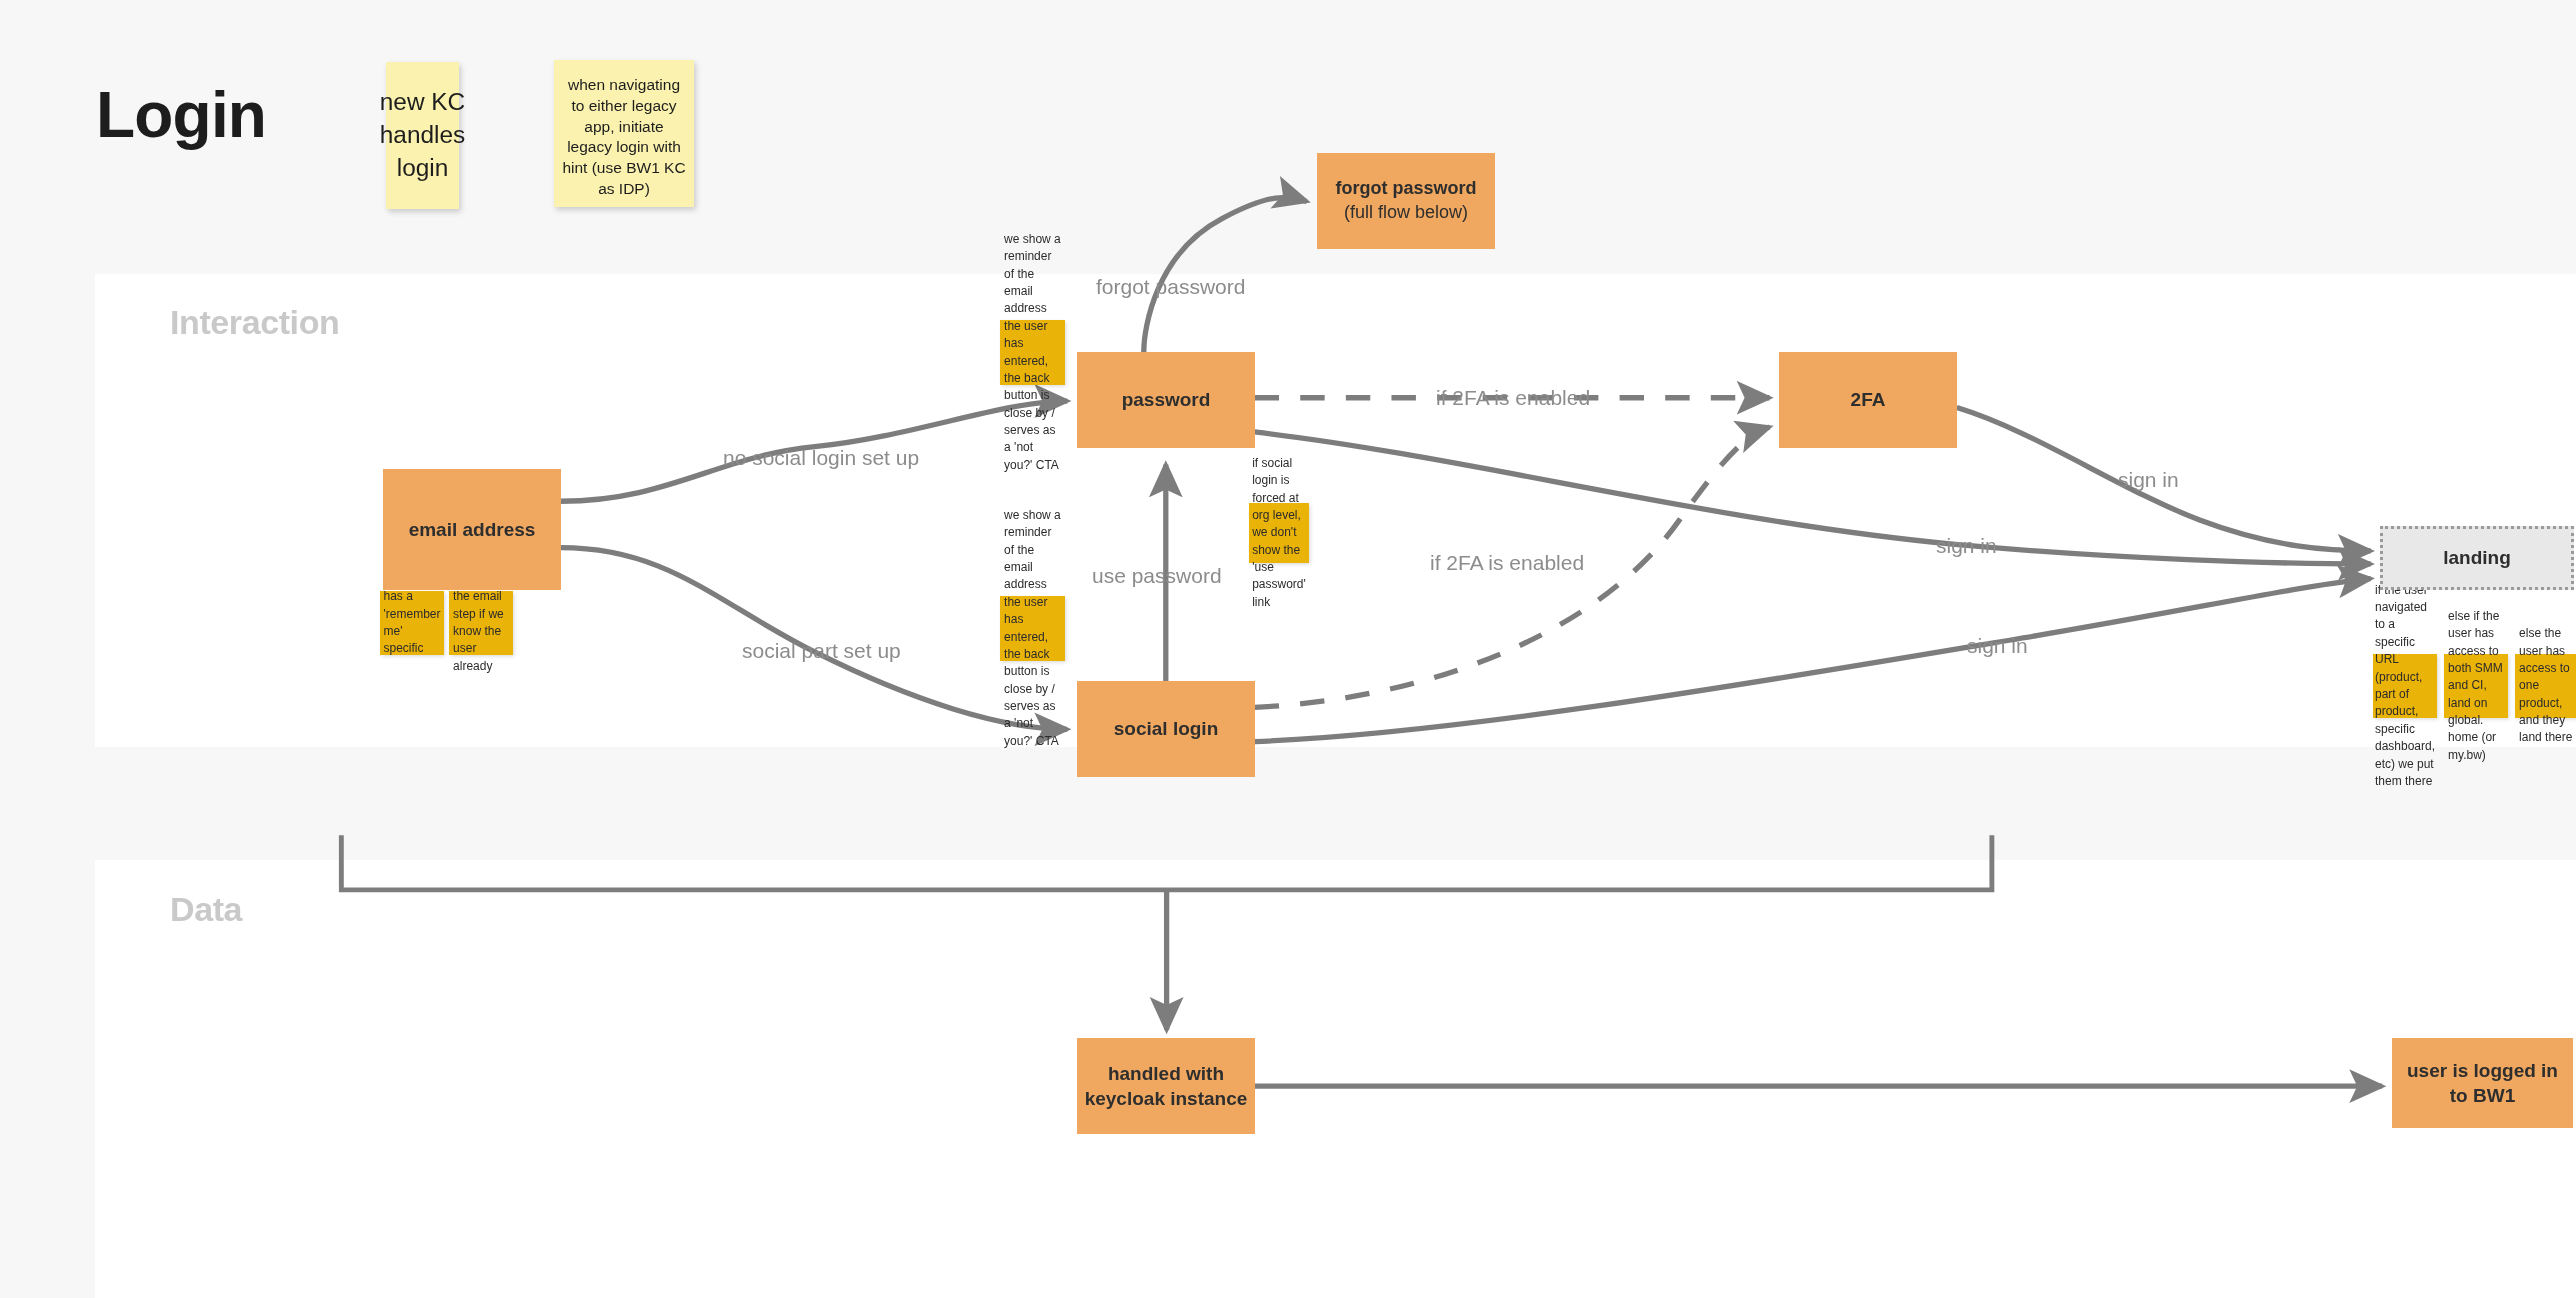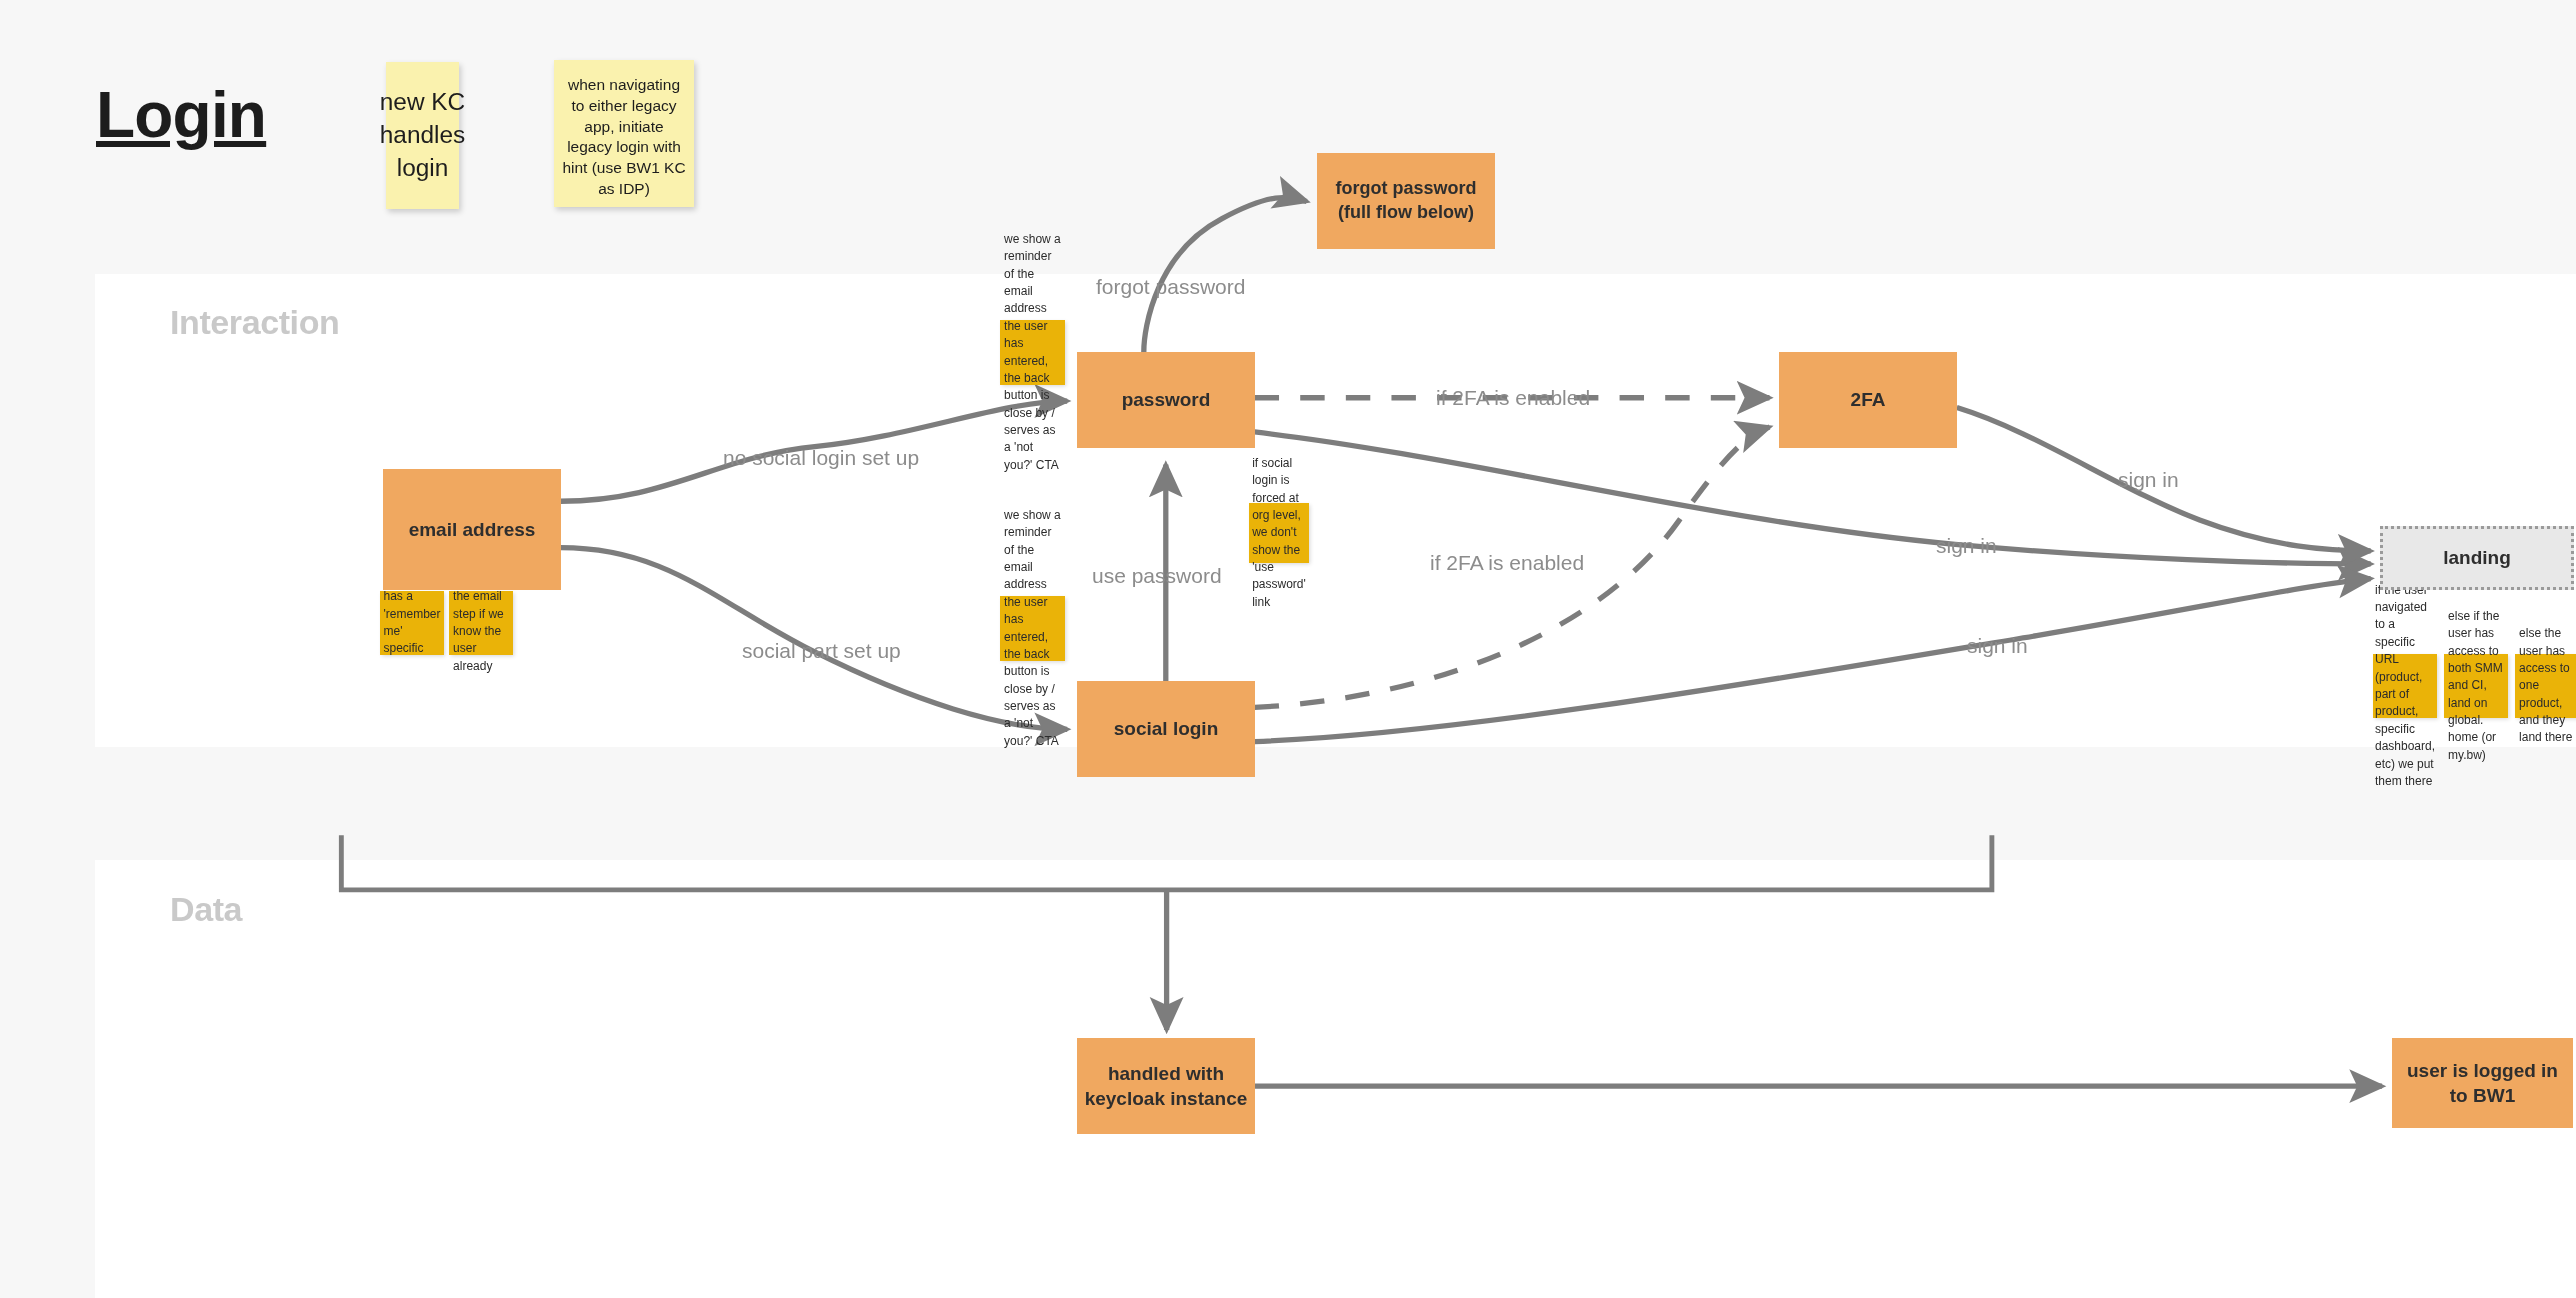--- a/index.html
+++ b/index.html
@@ -41,21 +41,20 @@
   
   #page-title {
     position: absolute;
     left: 96px;
     top: 83px;
     font-size: 64px;
     font-weight: bold;
     color: #1d1d1d;
     letter-spacing: -0.8px;
     line-height: 1;
-    text-decoration: underline;
   }
 
   
   .sticky {
     position: absolute;
     background: #faf2ae;
     box-shadow: 2.4px 3.3px 5.7px rgba(0,0,0,0.18);
     box-sizing: border-box;
     display: flex;
     align-items: center;
@@ -108,21 +107,21 @@
     display: flex;
     align-items: center;
     justify-content: center;
     text-align: center;
     color: #2e2e2e;
     font-weight: bold;
     font-size: 19px;
     line-height: 1.32;
     padding: 4.9px;
   }
-  .box .sub { font-weight: bold; }
+  .box .sub { font-weight: normal; }
 
   #box-email    { left: 383px;  top: 469px;  width: 178px; height: 121px; }
   #box-password { left: 1077px; top: 352px;  width: 178px; height: 96px; }
   #box-social   { left: 1077px; top: 681px;  width: 178px; height: 96px; }
   #box-2fa      { left: 1779px; top: 352px;  width: 178px; height: 96px; }
   #box-forgot   { left: 1317px; top: 153px;  width: 178px; height: 96px; font-size: 18px; }
   #box-keycloak { left: 1077px; top: 1038px; width: 178px; height: 96px; }
   #box-bw1      { left: 2392px; top: 1038px; width: 181px; height: 90px; }
 
   #box-landing {

